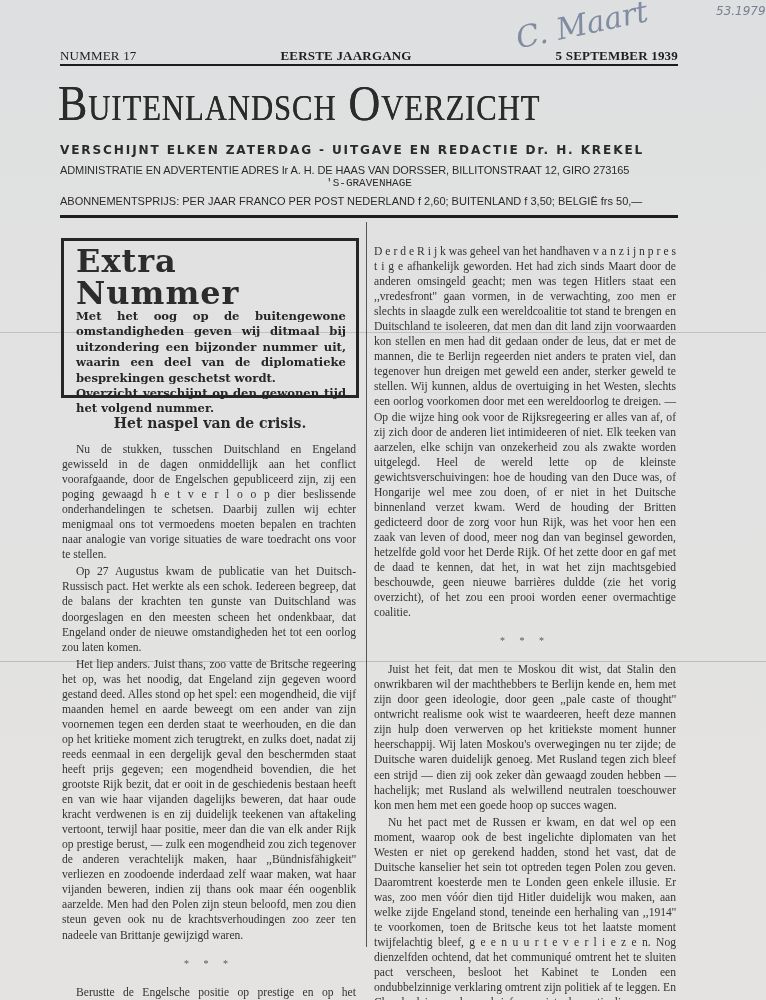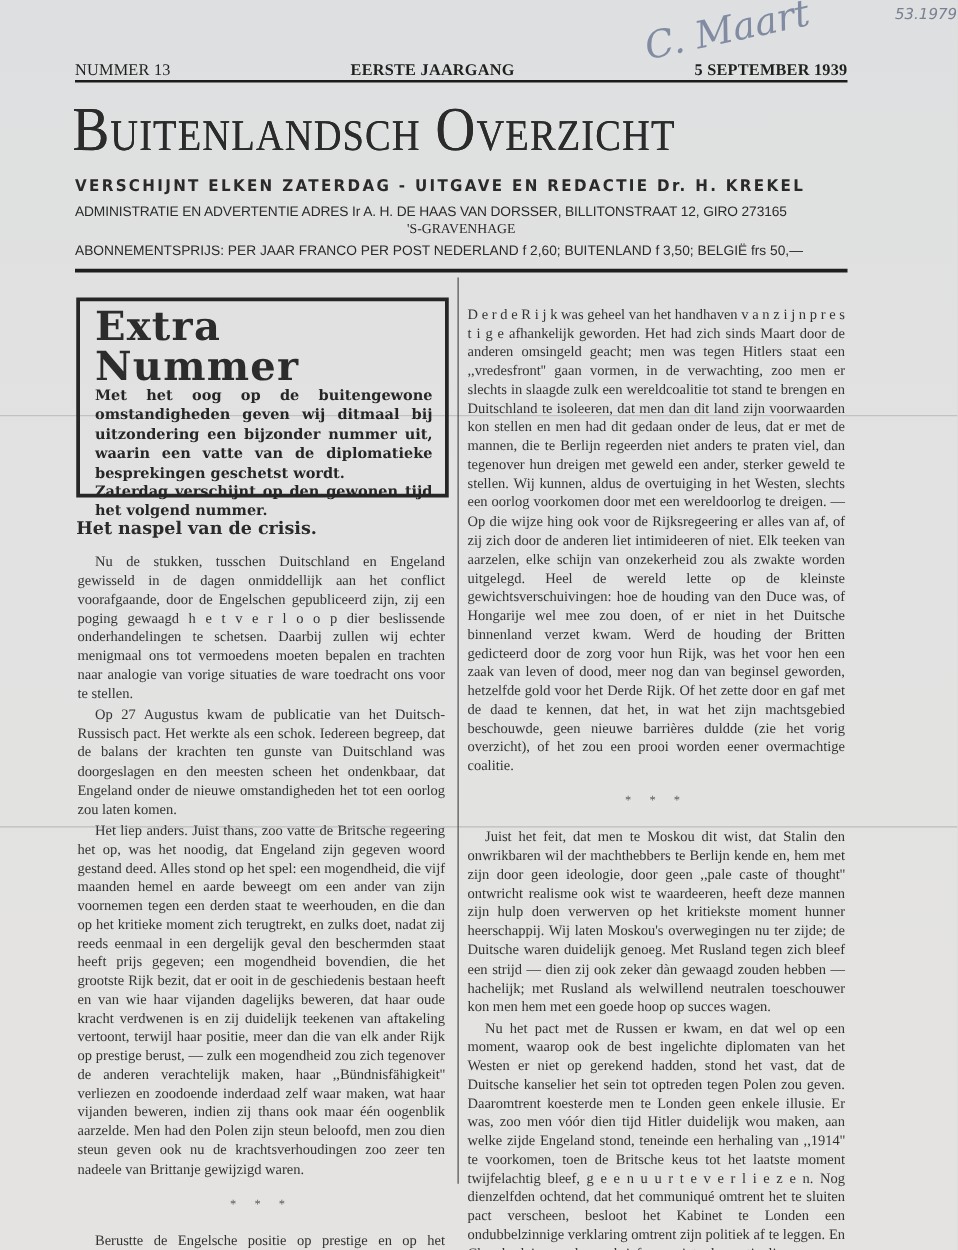--- a/index.html
+++ b/index.html
@@ -42,21 +42,21 @@
     letter-spacing:2px; color:#2a2a2a; white-space:nowrap;
     transform:scaleX(0.93); transform-origin:left top;
   }
   .sub2 {
     position:absolute; left:60px; top:164px; width:618px;
     font-family:"Liberation Sans", sans-serif; font-size:11px; color:#2a2a2a;
     white-space:nowrap; letter-spacing:-0.1px;
   }
   .sub3 {
     position:absolute; left:60px; top:177px; width:618px; text-align:center;
-    font-family:Liberation Serif, serif; font-size:11px; color:#2a2a2a;
+    font-family:Liberation Mono, monospace; font-size:11px; color:#2a2a2a;
   }
   .sub4 {
     position:absolute; left:60px; top:195px; width:618px;
     font-family:"Liberation Sans", sans-serif; font-size:11px; color:#2a2a2a;
     white-space:nowrap;
   }
   .rule2 { position:absolute; left:60px; top:215px; width:618px; height:3px; background:#1e1e1e; }
   .col-divider { position:absolute; left:366px; top:222px; width:1px; height:725px; background:#555; }
 
   
@@ -79,21 +79,21 @@
     font-family:"DejaVu Serif", serif; font-size:32px; line-height:32px;
     color:#2c2c2c; letter-spacing:1px; margin:0;
   }
   .extra-body {
     font-family:"DejaVu Serif", serif; font-weight:bold; font-size:11.6px;
     line-height:15.4px; color:#262626; text-align:justify; margin:0;
   }
 
   
   .article-title {
-    position:absolute; left:61px; top:415px; width:298px; 
+    position:absolute; left:61px; top:415px; width:298px; text-align:center;
     font-family:"DejaVu Serif", serif; font-weight:bold; font-size:14px; color:#2a2a2a;
   }
   .col {
     position:absolute; font-size:11.6px; line-height:15.05px; text-align:justify;
     color:#333;
   }
   .col p { margin:2px; text-indent:14px; }
   .col p.noindent { text-indent:0; }
   .col-left { left:60px; top:440px; width:298px; }
   .col-right { left:372px; top:242px; width:306px; }
@@ -106,39 +106,39 @@
 <body>
 
 <div class="page">
   <div class="fold2"></div>
   <div class="fold"></div>
 
   <div class="signature">C. Maart</div>
   <div class="archive-no">53.1979</div>
 
   <div class="meta-row">
-    <span>NUMMER 13</span>
+    <span>NUMMER 17</span>
     <span>EERSTE JAARGANG</span>
     <span>5 SEPTEMBER 1939</span>
   </div>
   <div class="rule1"></div>
 
   <div class="masthead">Buitenlandsch Overzicht</div>
   <div class="sub1">VERSCHIJNT ELKEN ZATERDAG - UITGAVE EN REDACTIE Dr. H. KREKEL</div>
   <div class="sub2">ADMINISTRATIE EN ADVERTENTIE ADRES Ir A. H. DE HAAS VAN DORSSER, BILLITONSTRAAT 12, GIRO 273165</div>
   <div class="sub3">'S-GRAVENHAGE</div>
   <div class="sub4">ABONNEMENTSPRIJS: PER JAAR FRANCO PER POST NEDERLAND f 2,60; BUITENLAND f 3,50; BELGIË frs 50,—</div>
   <div class="rule2"></div>
 
   <div class="col-divider"></div>
 
   <div class="extra-box">
     <h2 class="extra-title">Extra Nummer</h2>
-    <p class="extra-body">Met het oog op de buitengewone omstandigheden geven wij ditmaal bij uitzondering een bijzonder nummer uit, waarin een vatte van de diplomatieke besprekingen geschetst wordt.</p>
-    <p class="extra-body">Zaterdag verschijnt op den gewonen tijd het volgend nummer.</p>
+    <p class="extra-body">Met het oog op de buitengewone omstandigheden geven wij ditmaal bij uitzondering een bijzonder nummer uit, waarin een deel van de diplomatieke besprekingen geschetst wordt.</p>
+    <p class="extra-body">Overzicht verschijnt op den gewonen tijd het volgend nummer.</p>
   </div>
 
   <div class="article-title">Het naspel van de crisis.</div>
 
   <div class="col col-left">
     <p>Nu de stukken, tusschen Duitschland en Engeland gewisseld in de dagen onmiddellijk aan het conflict voorafgaande, door de Engelschen gepubliceerd zijn, zij een poging gewaagd h e t   v e r l o o p dier beslissende onderhandelingen te schetsen. Daarbij zullen wij echter menigmaal ons tot vermoedens moeten bepalen en trachten naar analogie van vorige situaties de ware toedracht ons voor te stellen.</p>
     <p>Op 27 Augustus kwam de publicatie van het Duitsch-Russisch pact. Het werkte als een schok. Iedereen begreep, dat de balans der krachten ten gunste van Duitschland was doorgeslagen en den meesten scheen het ondenkbaar, dat Engeland onder de nieuwe omstandigheden het tot een oorlog zou laten komen.</p>
     <p>Het liep anders. Juist thans, zoo vatte de Britsche regeering het op, was het noodig, dat Engeland zijn gegeven woord gestand deed. Alles stond op het spel: een mogendheid, die vijf maanden hemel en aarde beweegt om een ander van zijn voornemen tegen een derden staat te weerhouden, en die dan op het kritieke moment zich terugtrekt, en zulks doet, nadat zij reeds eenmaal in een dergelijk geval den beschermden staat heeft prijs gegeven; een mogendheid bovendien, die het grootste Rijk bezit, dat er ooit in de geschiedenis bestaan heeft en van wie haar vijanden dagelijks beweren, dat haar oude kracht verdwenen is en zij duidelijk teekenen van aftakeling vertoont, terwijl haar positie, meer dan die van elk ander Rijk op prestige berust, — zulk een mogendheid zou zich tegenover de anderen verachtelijk maken, haar ,,Bündnisfähigkeit'' verliezen en zoodoende inderdaad zelf waar maken, wat haar vijanden beweren, indien zij thans ook maar één oogenblik aarzelde. Men had den Polen zijn steun beloofd, men zou dien steun geven ook nu de krachtsverhoudingen zoo zeer ten nadeele van Brittanje gewijzigd waren.</p>
     <p class="stars">* * *</p>
     <p>Berustte de Engelsche positie op prestige en op het aandurven der consequenties eener politiek, die sinds München zich steeds duidelijker was gaan afteekenen en door de Duitsche ,,coup'' in Maart een onwrikbaar, bijna doctrinair karakter had gekregen, o o k   d e   s t a t u s van het</p>

